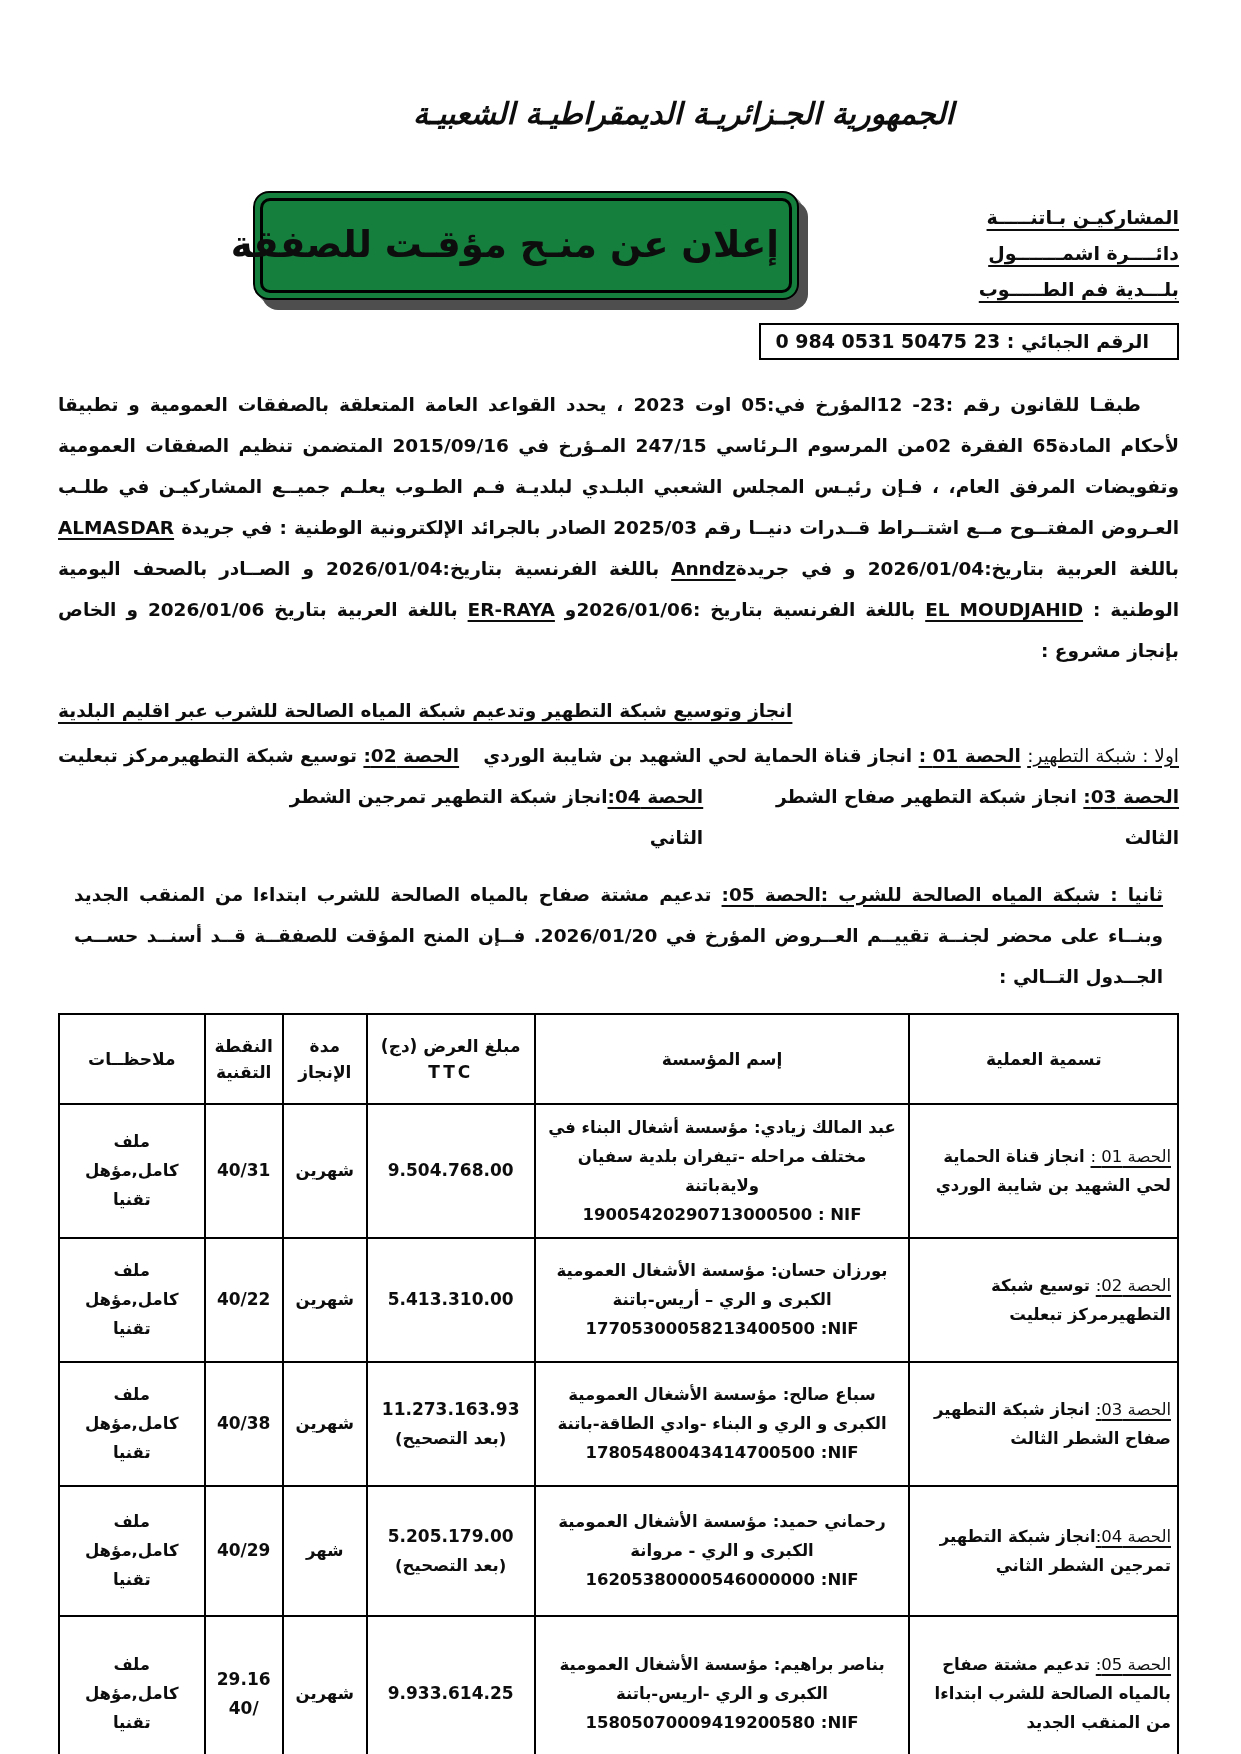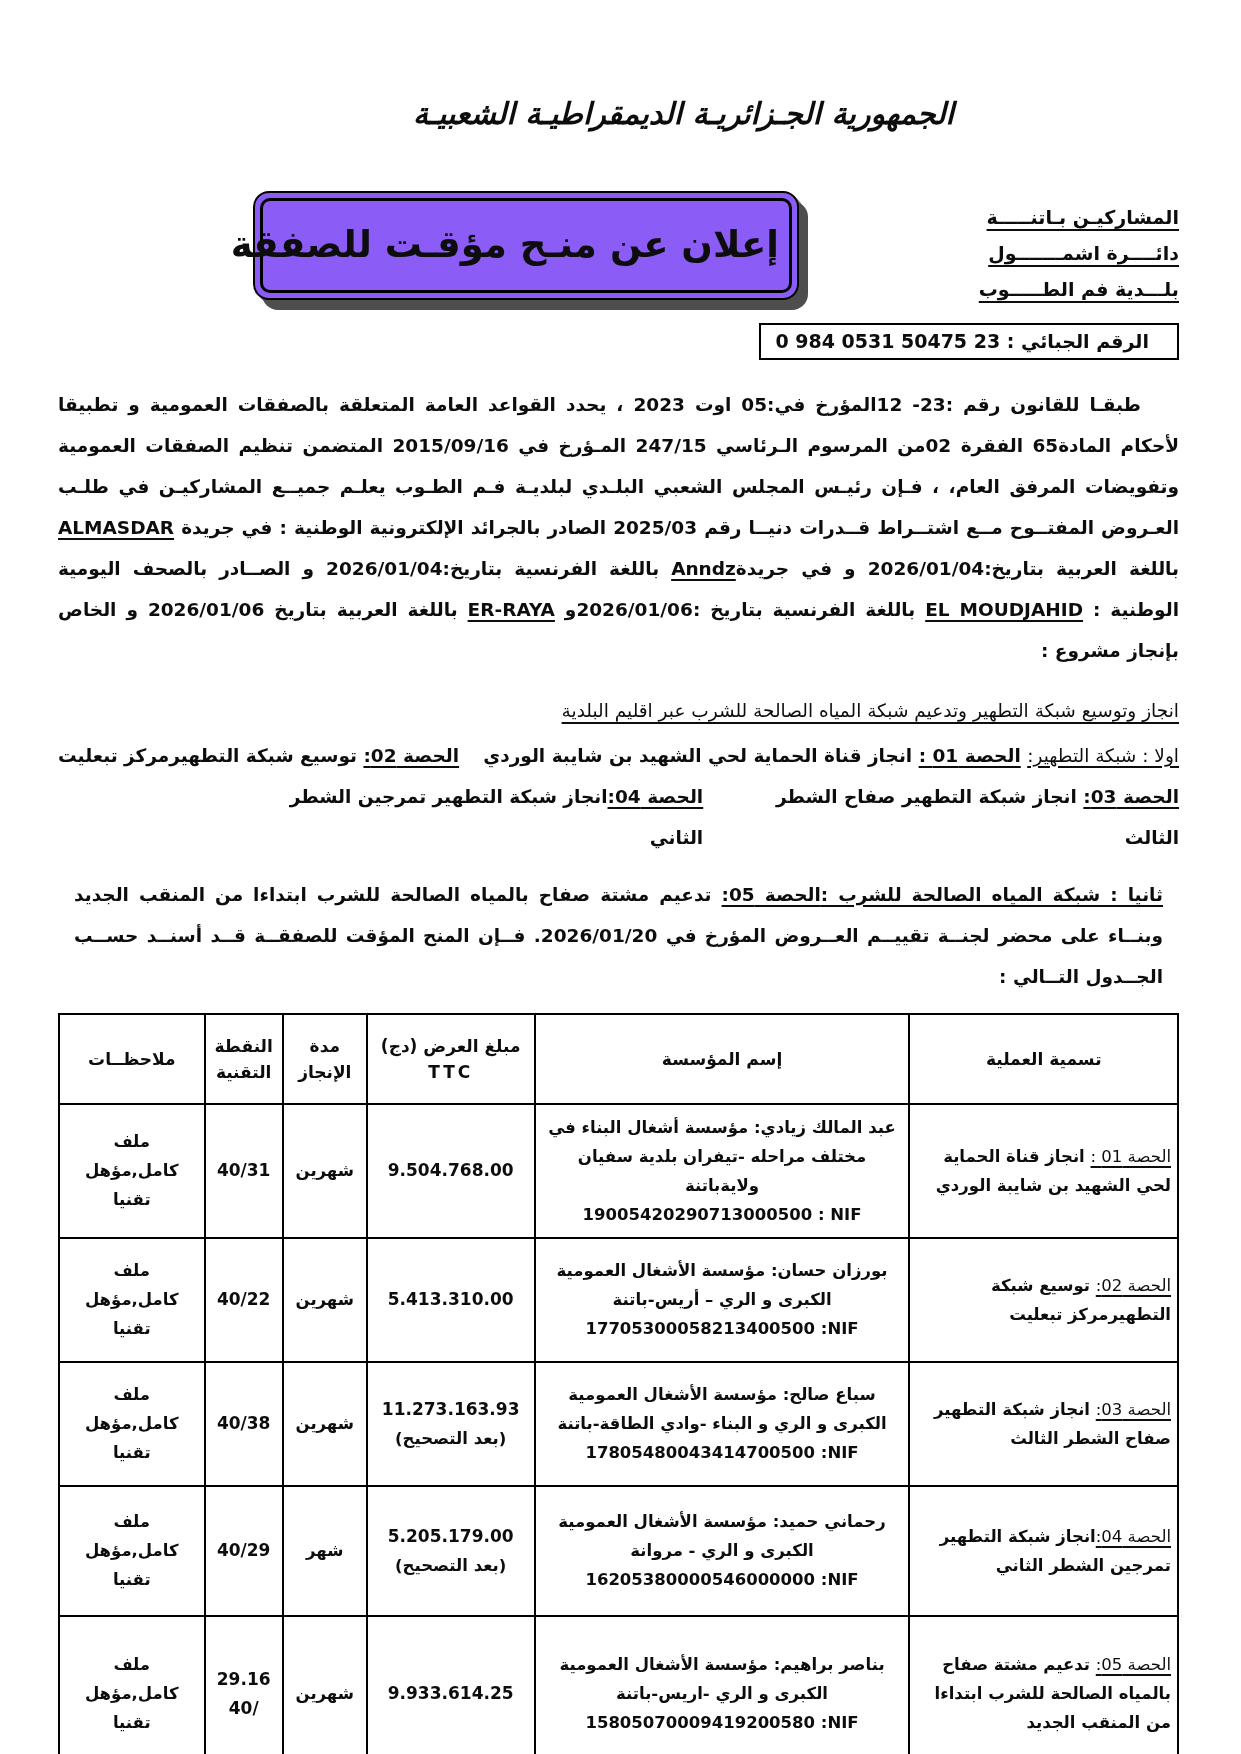--- a/index.html
+++ b/index.html
@@ -46,43 +46,43 @@
   }
   .tax-box bdo{font-weight:bold;}
   .titlebox-outer{
     flex:0 0 auto;
     width:532px;
     margin-right:28px;
     border:2px solid #000;
     border-radius:16px;
     padding:5px;
     box-shadow:9px 10px 0 #4e4e4e, 4px 4px 0 #8a8a8a;
-    background:#8b5cf6;
+    background:#15803d;
   }
   .titlebox-inner{
     border:3px solid #000;
     border-radius:10px;
     padding:22px 10px 24px 10px;
     text-align:center;
     font-size:37px;font-weight:bold;
     letter-spacing:1px;
     white-space:nowrap;
   }
 
   
   .intro{
     margin-top:24px;
     font-size:18.5px;font-weight:bold;
     line-height:41px;
     text-align:justify;
     text-indent:38px;
   }
   .project-line{
-    text-align:right;
-    font-size:18.5px;font-weight:normal;
+    text-align:left;
+    font-size:18.5px;font-weight:bold;
     line-height:41px;
     margin-bottom:4px;
   }
   .project-line span{text-decoration:underline;text-decoration-thickness:2px;text-underline-offset:5px;}
 
   
   .lots{font-size:18.5px;font-weight:bold;line-height:41px;}
   .lot-flex{display:flex;justify-content:space-between;gap:20px;}
   .lots p{margin:16px;text-align:justify;}
 

